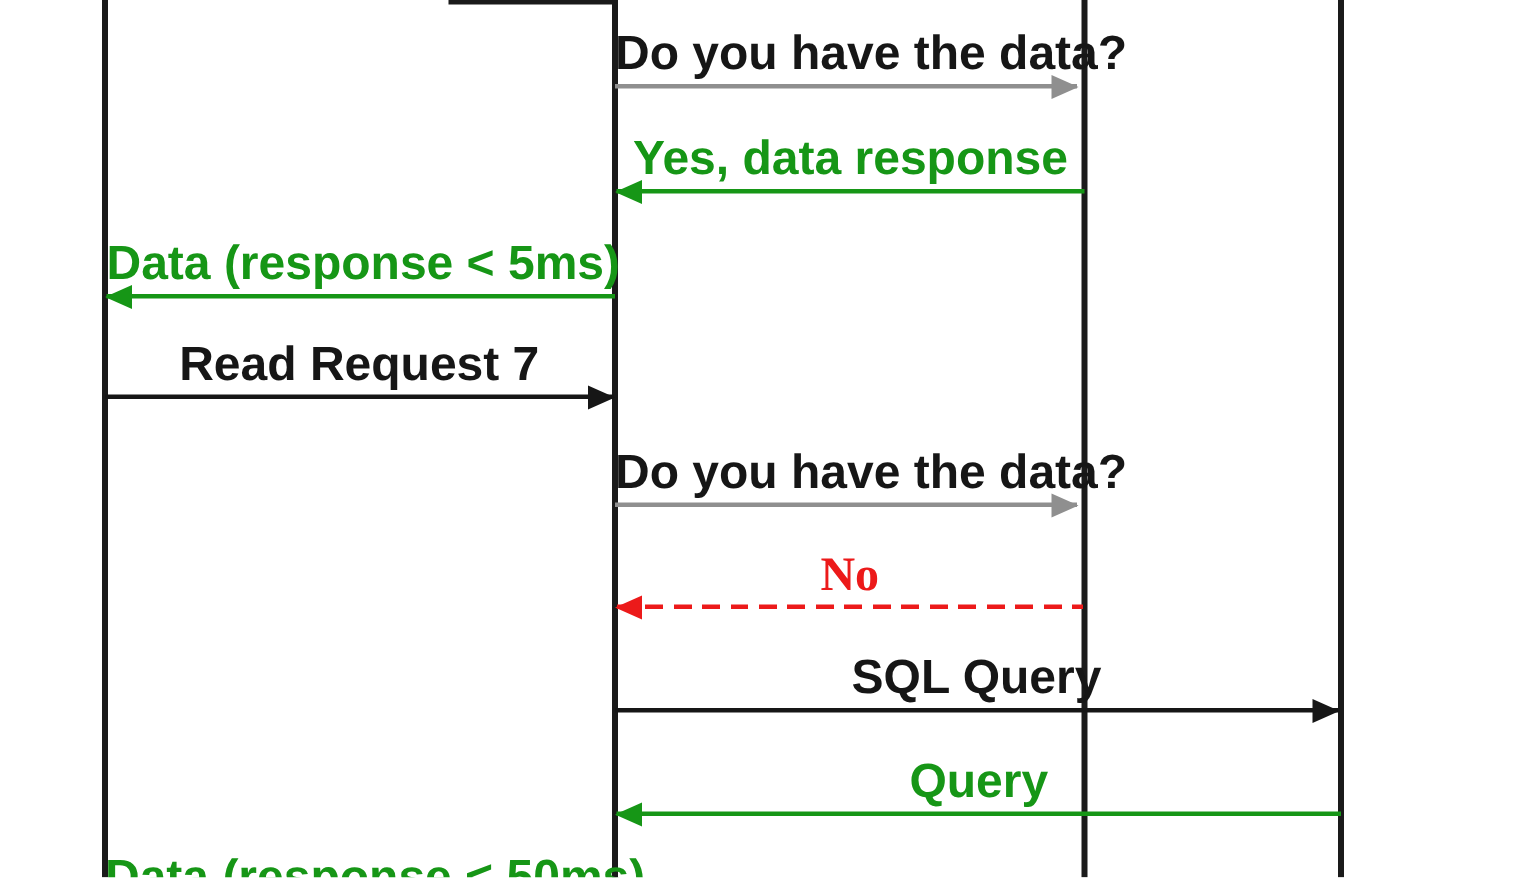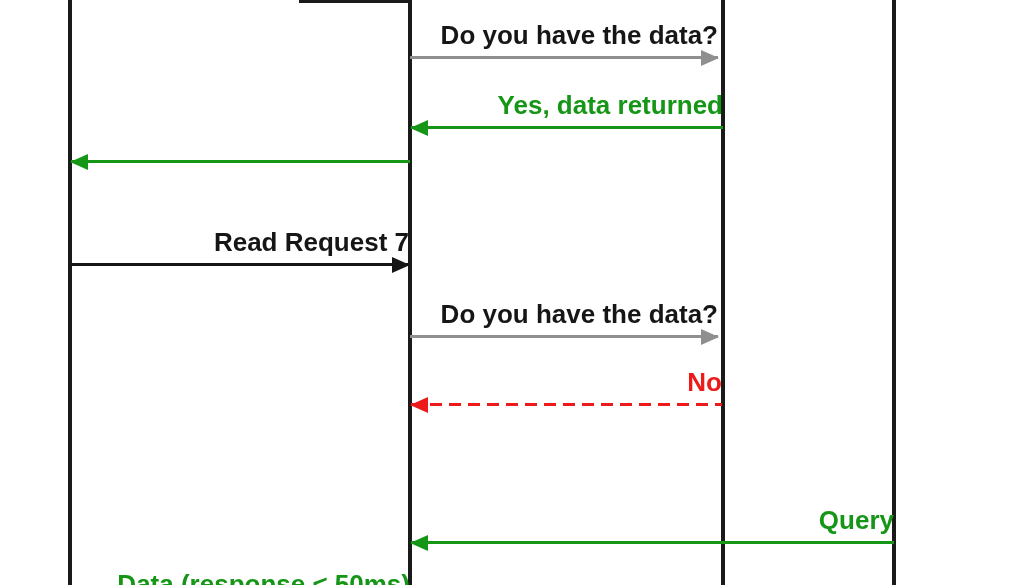--- a/index.html
+++ b/index.html
@@ -4,33 +4,33 @@
 <style>
   html,body{margin:0;padding:0;background:#ffffff;}
   .stage{
     position:relative;width:1024px;height:585px;background:#ffffff;
     overflow:hidden;font-family:"Liberation Sans",sans-serif;
   }
   .lifeline{position:absolute;top:0;bottom:0;width:4px;background:#1a1a1a;}
   .cutline{position:absolute;background:#1a1a1a;}
   .msg{position:absolute;}
   .label{
-    display:block;height:30px;line-height:30px;text-align:right;
-    font-size:26px;font-weight:600;white-space:nowrap;margin-bottom:6px;
+    display:block;height:30px;line-height:30px;text-align:center;
+    font-size:32px;font-weight:600;white-space:nowrap;margin-bottom:6px;
   }
   .arrow{position:relative;height:3px;}
   .line{position:absolute;left:0;right:0;top:0;bottom:0;display:block;background:currentColor;}
   .dashed .line{background:repeating-linear-gradient(90deg,currentColor 0 12px,transparent 12px 19px);}
   .head{position:absolute;top:50%;width:0;height:0;display:block;
     border-top:8px solid transparent;border-bottom:8px solid transparent;}
   .right .head{right:-1px;transform:translateY(-50%);border-left:18px solid currentColor;}
   .left  .head{left:-1px;transform:translateY(-50%);border-right:18px solid currentColor;}
   .c-green{color:var(--green,#169616);}
   .c-gray{color:var(--gray,#8F8F8F);}
-  .c-red{color:var(--red,#EC1A1A);}
+  .c-red{color:var(--red,#EC1A1A);font-family:Liberation Serif, serif;}
   .c-black{color:var(--black,#161616);}
 </style>
 </head>
 <body>
 
 <div class="stage">
 
   <div class="lifeline" style="left:68px"></div>
   <div class="lifeline" style="left:408px"></div>
   <div class="lifeline" style="left:721px"></div>
@@ -40,28 +40,29 @@
 
   <div class="msg" style="left:410px;top:20px;width:308px">
     <span class="label c-black">Do you have the data?</span>
     <div class="arrow right solid c-gray">
       <i class="line"></i>
       <i class="head"></i>
     </div>
   </div>
 
   <div class="msg" style="left:411px;top:90px;width:312px">
-    <span class="label c-green">Yes, data returned</span>
+    <span class="label c-green">Yes, data response</span>
     <div class="arrow left solid c-green">
       <i class="line"></i>
       <i class="head"></i>
     </div>
   </div>
 
   <div class="msg" style="left:71px;top:160px;width:339px">
+    <span class="label c-green">Data (response &lt; 5ms)</span>
     <div class="arrow left solid c-green">
       <i class="line"></i>
       <i class="head"></i>
     </div>
   </div>
 
   <div class="msg" style="left:70px;top:227px;width:339px">
     <span class="label c-black">Read Request 7</span>
     <div class="arrow right solid c-black">
       <i class="line"></i>
@@ -78,20 +79,27 @@
   </div>
 
   <div class="msg" style="left:411px;top:367px;width:311px">
     <span class="label c-red">No</span>
     <div class="arrow left dashed c-red">
       <i class="line"></i>
       <i class="head"></i>
     </div>
   </div>
 
+  <div class="msg" style="left:410px;top:436px;width:482px">
+    <span class="label c-black">SQL Query</span>
+    <div class="arrow right solid c-black">
+      <i class="line"></i>
+      <i class="head"></i>
+    </div>
+  </div>
 
   <div class="msg" style="left:411px;top:505px;width:483px">
     <span class="label c-green">Query</span>
     <div class="arrow left solid c-green">
       <i class="line"></i>
       <i class="head"></i>
     </div>
   </div>
 
   <div class="msg" style="left:70px;top:569px;width:340px">

